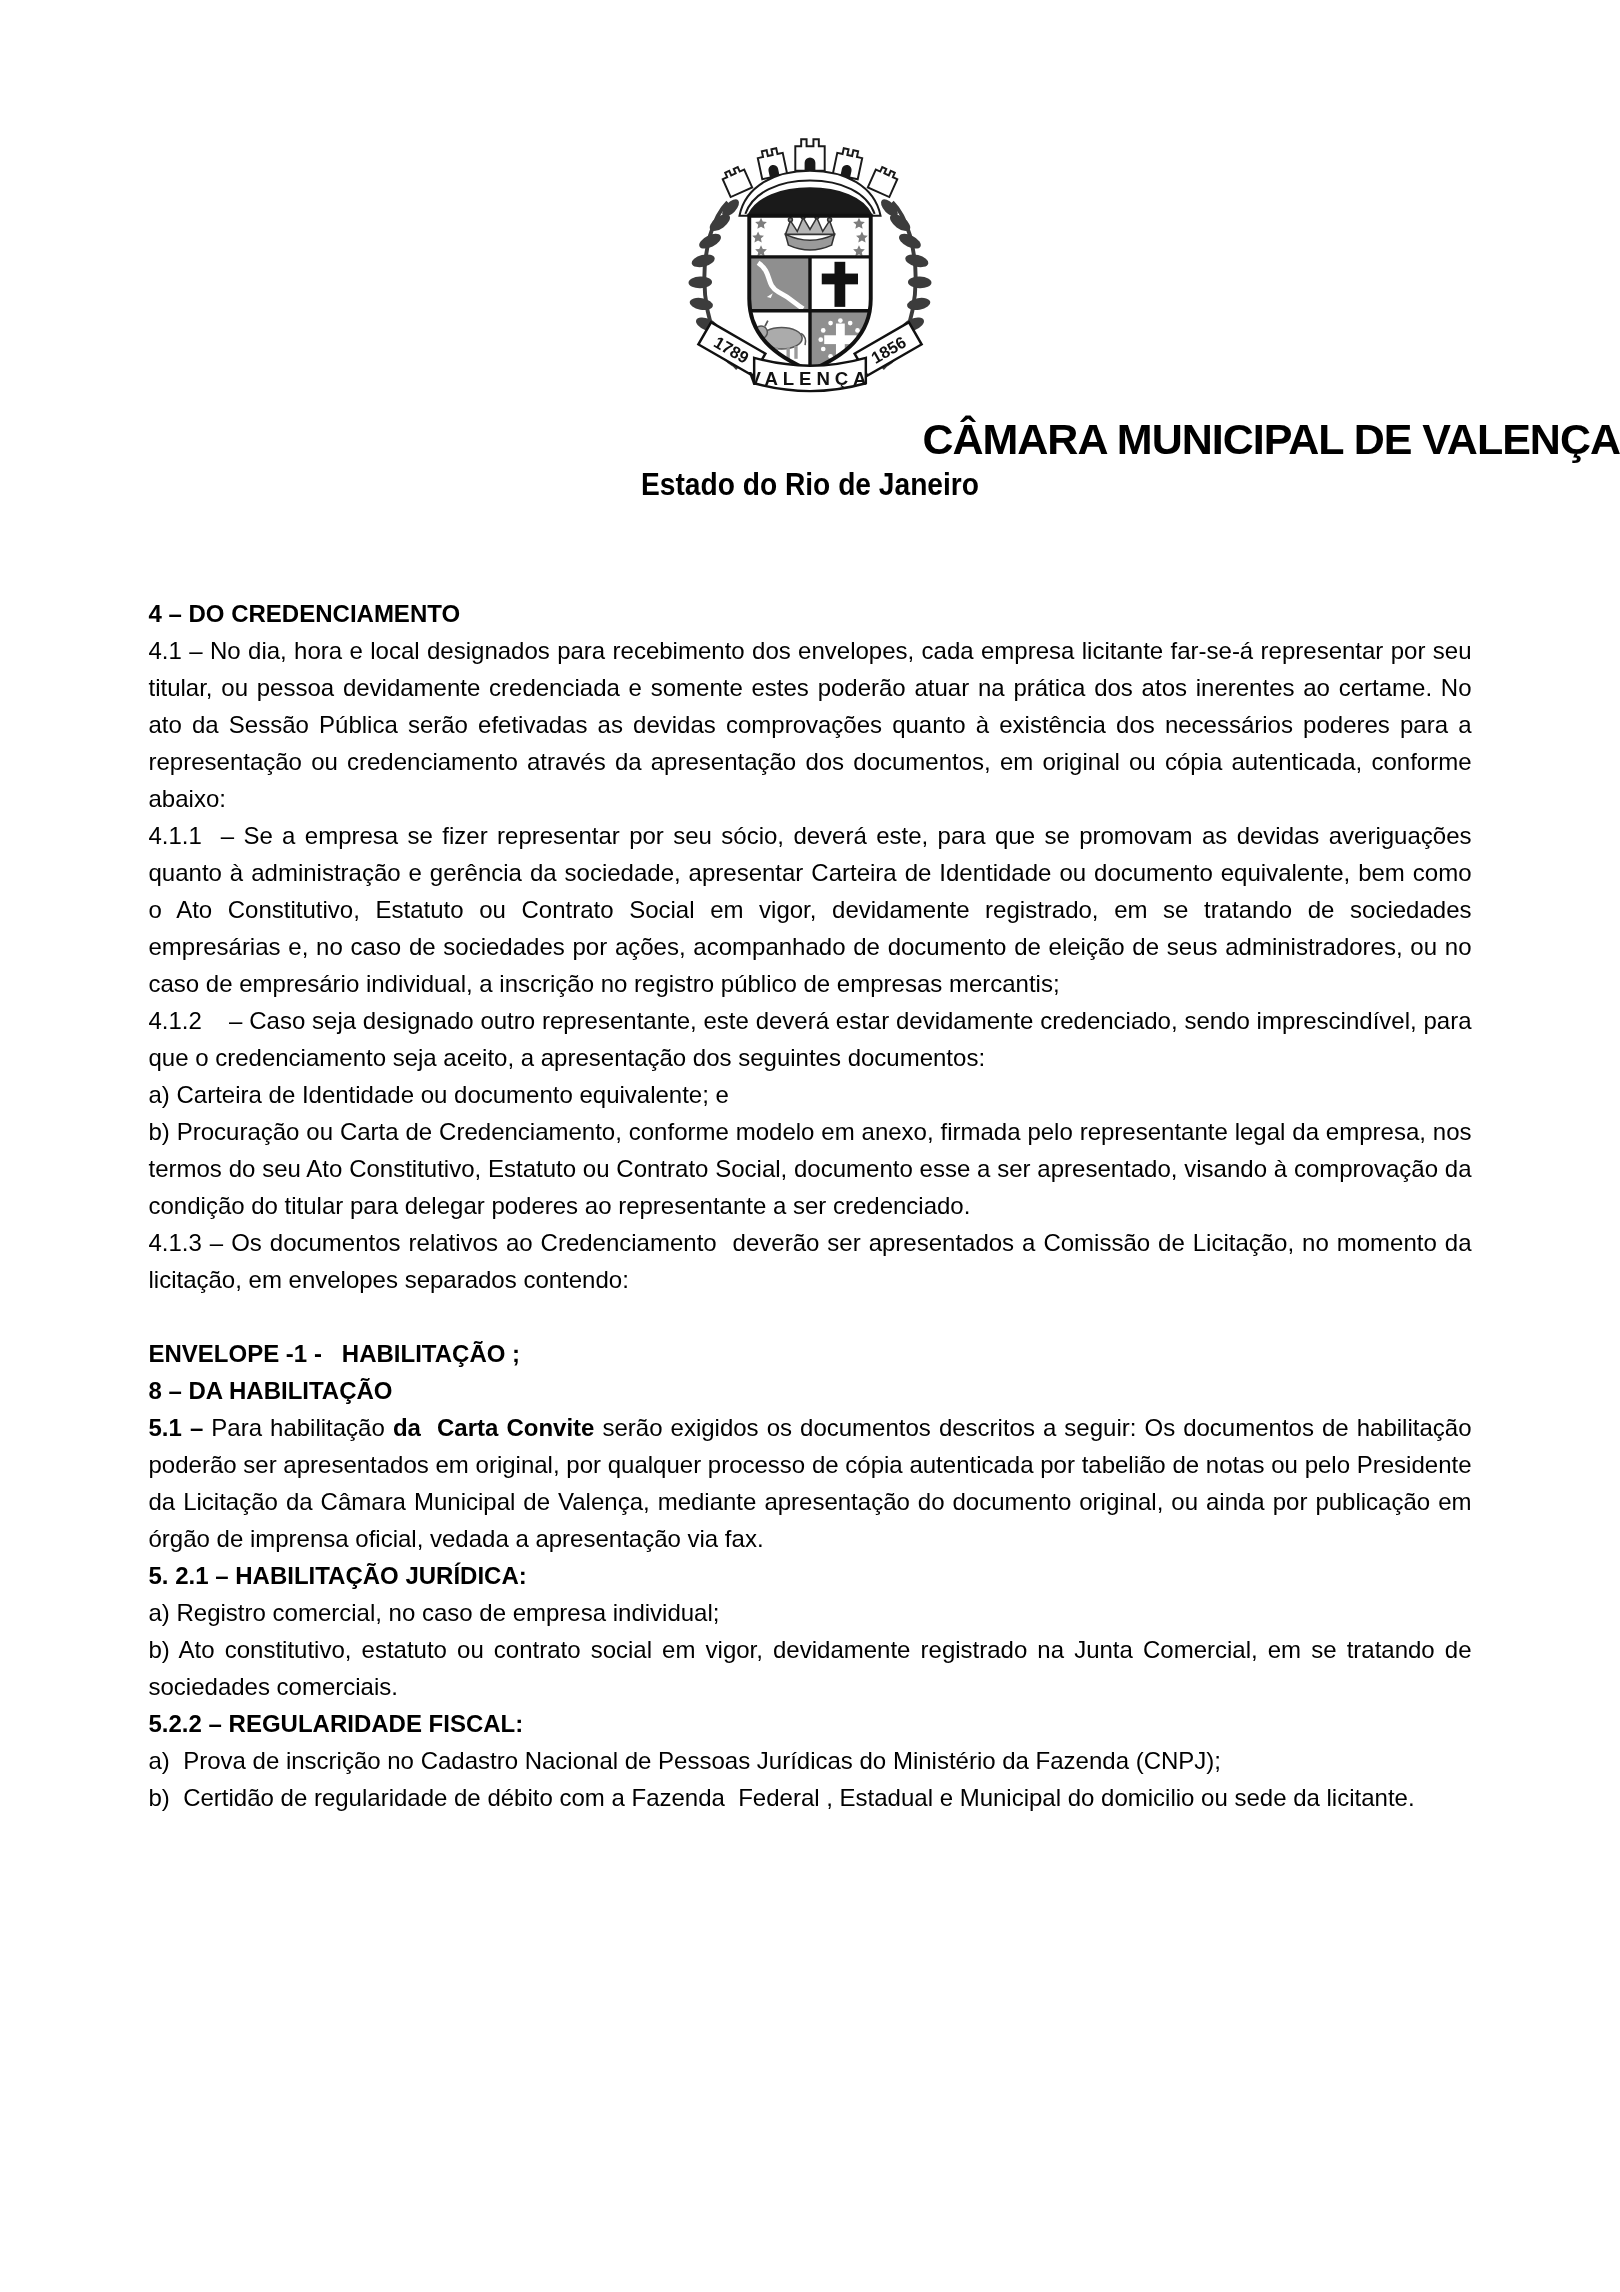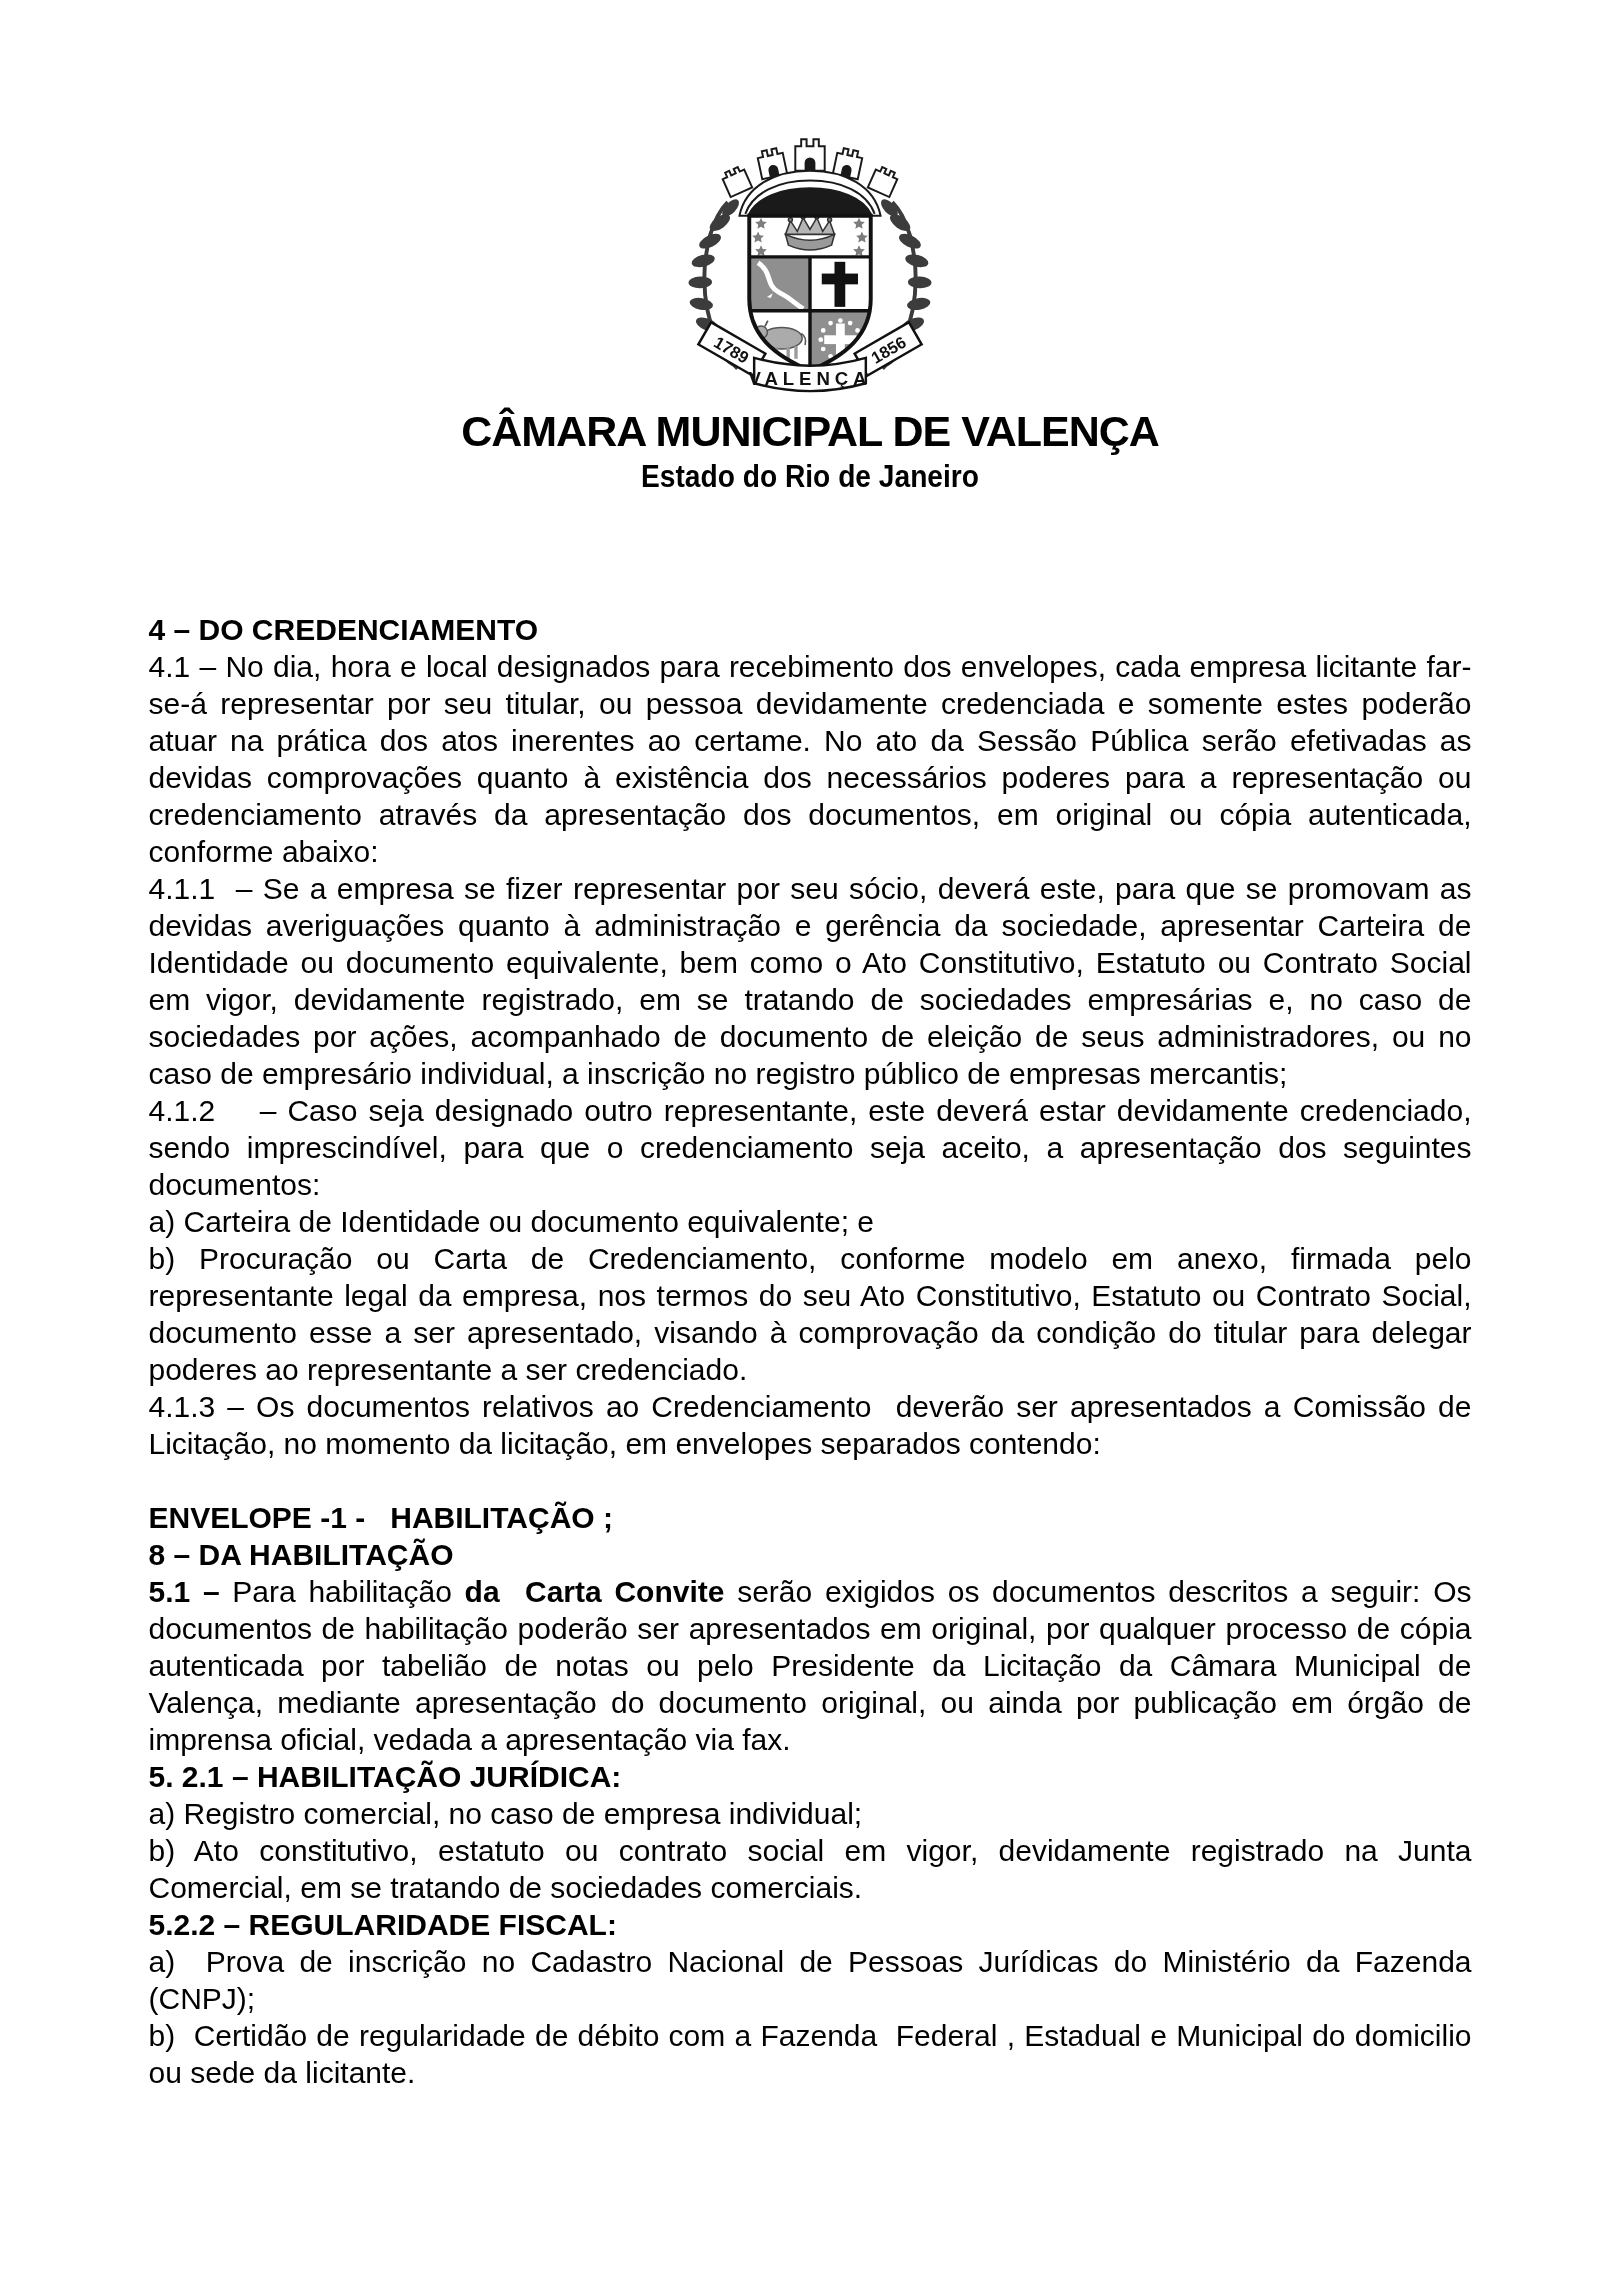--- a/index.html
+++ b/index.html
@@ -8,37 +8,38 @@
     width:1620px;height:2293px;
     margin:0 auto;
     background:#ffffff;
     color:#000;
     font-family:"Liberation Sans",sans-serif;
     overflow:hidden;
   }
   header{ text-align:center; padding-top:108px; }
   .crest{ display:block; margin:0 auto; }
   h1.org-title{
-    margin:10px 0 0 0;
+    margin:18px 0 0 0;
     font-size:43px;
     font-weight:bold;
     letter-spacing:-1px;
     line-height:1.12;
+    text-align:right;
   }
   h2.org-subtitle{
     margin:2.9px 0 0 0;
     font-size:32px;
     font-weight:bold;
     line-height:1.15;
     transform:scaleX(0.88);
   }
   main{
     width:1323px;
-    margin:116px auto 0 auto;
-    font-size:30px;
+    margin:92px auto 0 auto;
+    font-size:24px;
     line-height:37px;
     text-align:justify;
   }
   main p{ margin:0; }
   .b{ font-weight:bold; }
   .blank-line{ height:37px; }
 </style>
 </head>
 <body>
 

